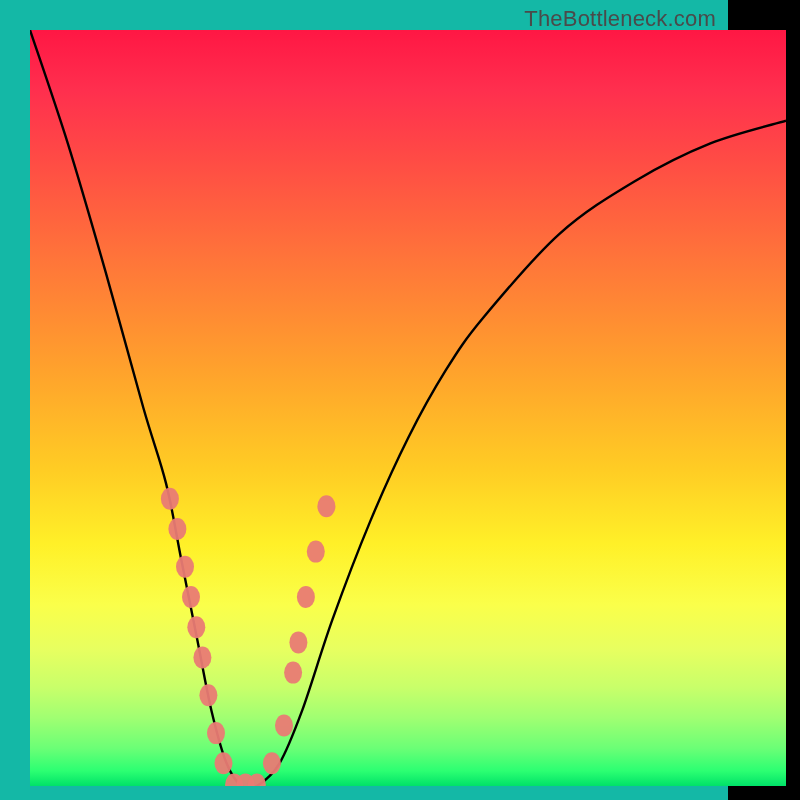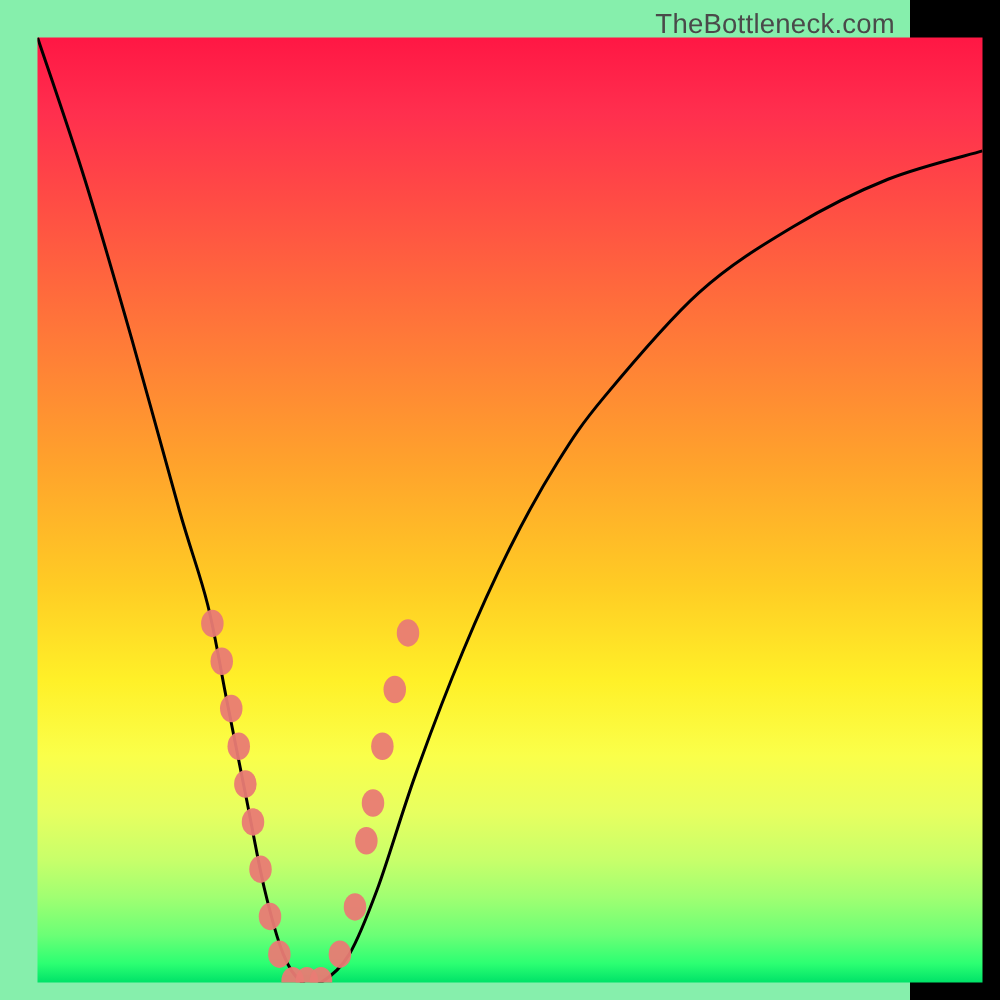--- a/index.html
+++ b/index.html
@@ -8,21 +8,21 @@
     width: 800px;
     height: 800px;
     overflow: hidden;
     background: #000;
     font-family: Arial, Helvetica, sans-serif;
   }
   .frame {
     position: relative;
     width: 728px;
     height: 800px;
-    background: #86efac;
+    background: #14b8a6;
   }
   .watermark {
     position: absolute;
     top: 6px;
     right: 12px;
     color: #4a4a4a;
     font-size: 22px;
     font-weight: 500;
     letter-spacing: 0.2px;
     z-index: 20;

